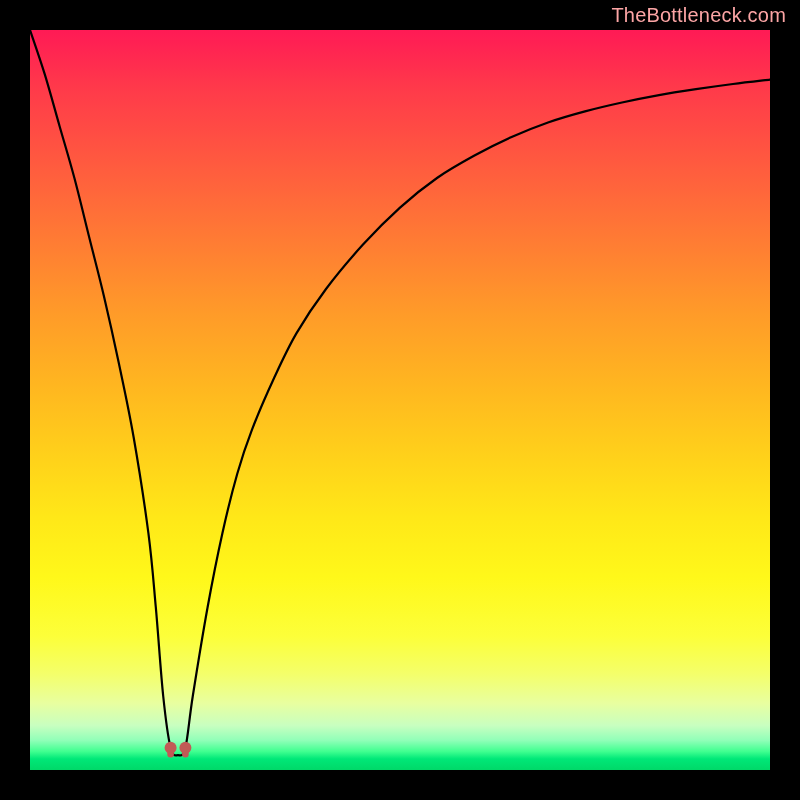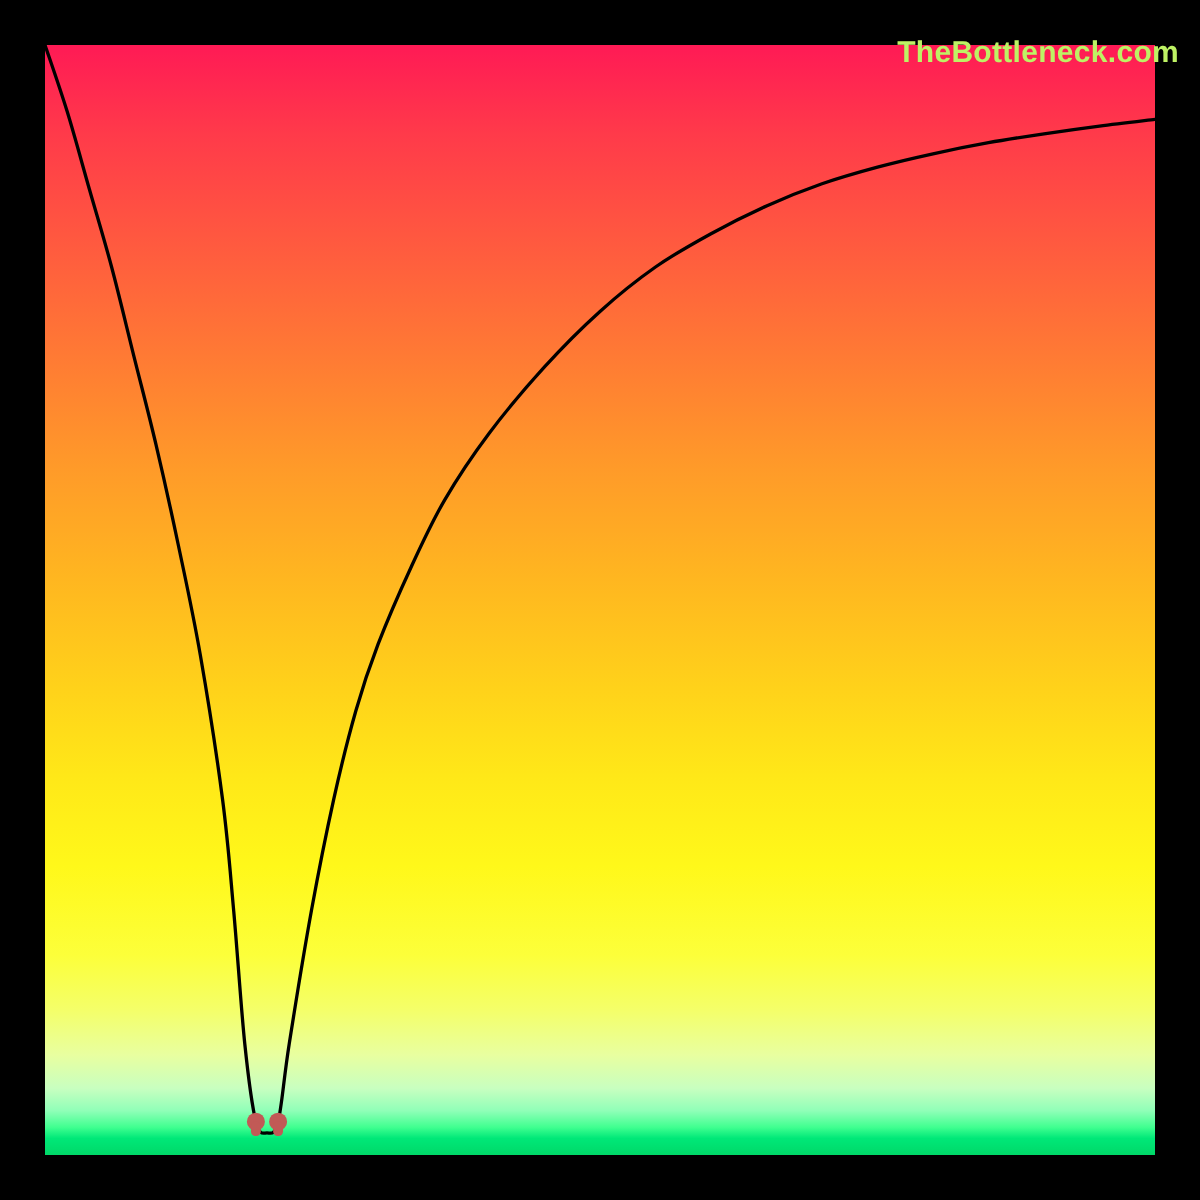--- a/index.html
+++ b/index.html
@@ -45,25 +45,24 @@
       #90ffb8 96%,
       #40ff90 97.5%,
       #00e878 98.5%,
       #00d868 100%
     );
   }
   .watermark {
     position: absolute;
     top: 4px;
     right: 14px;
-    color: #bef264;
+    color: #fca5a5;
     font-size: 20px;
-    font-weight: 700;
+    font-weight: 400;
     letter-spacing: 0.2px;
-    margin-top: 20px;
   }
   svg.curve {
     position: absolute;
     inset: 0;
     width: 100%;
     height: 100%;
   }
 </style>
 </head>
 <body>

